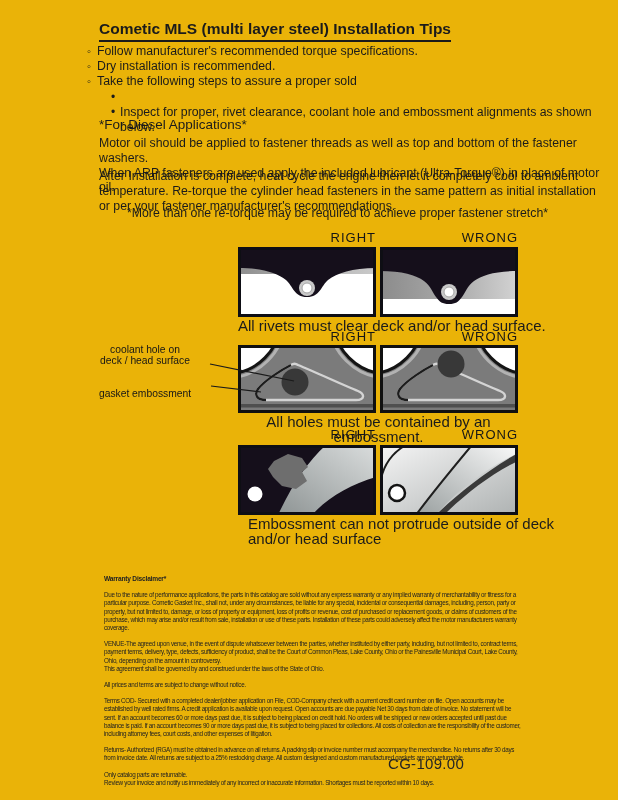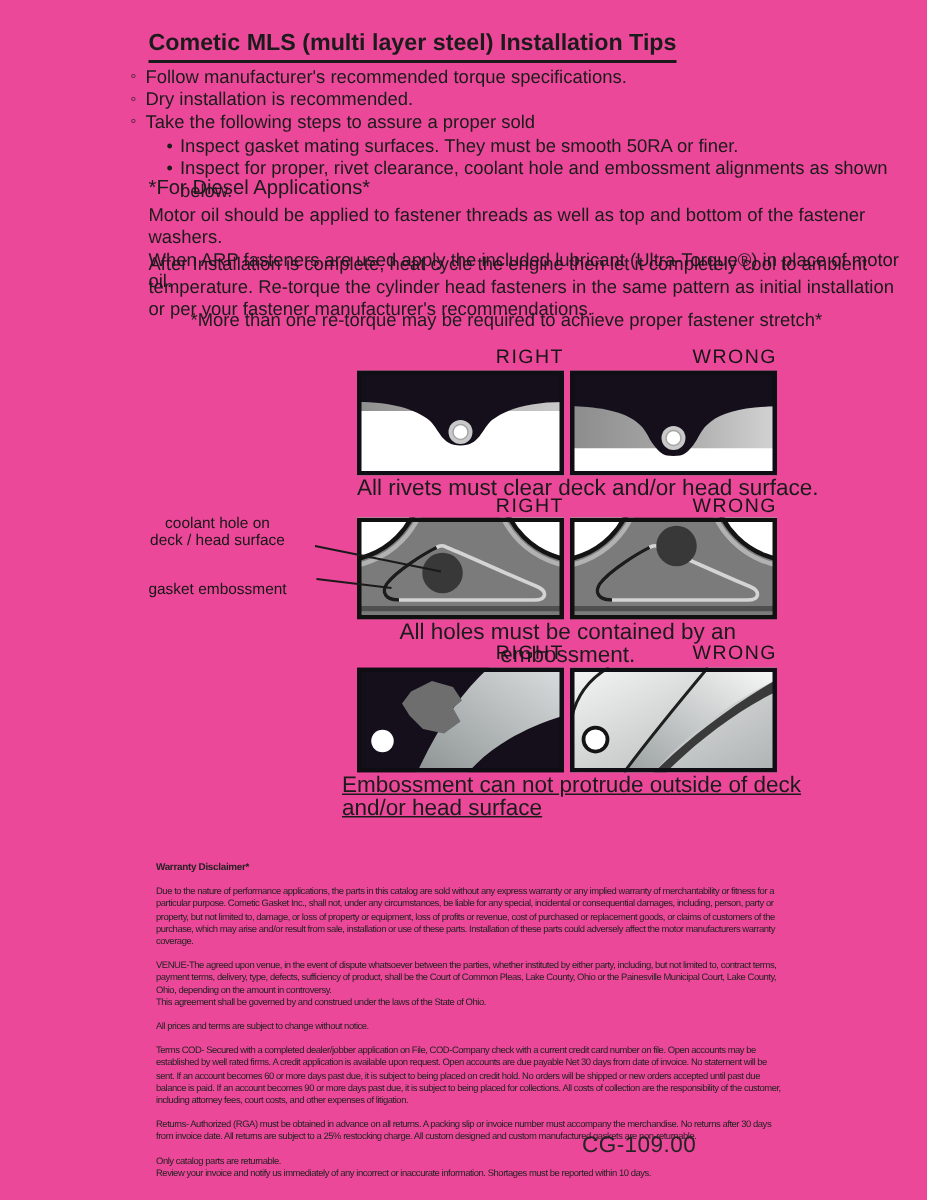--- a/index.html
+++ b/index.html
@@ -1,17 +1,17 @@
 <!DOCTYPE html>
 <html><head>
 <meta charset="utf-8">
 <style>
   html,body{margin:0;padding:0;background:#ffffff;}
   .page{
-    position:relative;width:618px;height:800px;background:#ec4899;overflow:hidden;
+    position:relative;width:618px;height:800px;background:#eab308;overflow:hidden;
     font-family:"Liberation Sans",sans-serif;color:#1b1b1b;
   }
   .abs{position:absolute;}
   .title{
     left:99px;top:20px;font-size:15.5px;font-weight:bold;
     border-bottom:2px solid #1a1a1a;padding-bottom:2px;white-space:nowrap;
   }
   .bullets{left:87px;top:44px;font-size:12.3px;line-height:15.2px;}
   .subbullets{left:111px;top:90px;font-size:12.3px;line-height:15.2px;}
   .b-row{display:flex;}
@@ -50,21 +50,20 @@
     </div>
     <div class="b-row">
       <span class="b-marker">◦</span>
       <span>Take the following steps to assure a proper sold</span>
     </div>
   </div>
 
   <div class="abs subbullets">
     <div class="b-row">
       <span class="sb-marker">•</span>
-      <span>Inspect gasket mating surfaces.  They must be smooth 50RA or finer.</span>
     </div>
     <div class="b-row">
       <span class="sb-marker">•</span>
       <span>Inspect for proper, rivet clearance, coolant hole and embossment alignments as shown below.</span>
     </div>
   </div>
 
   <div class="abs h2">*For Diesel Applications*</div>
   <div class="abs para p2">After Installation is complete, heat cycle the engine then let it completely cool to ambient
 temperature. Re-torque the cylinder head fasteners in the same pattern as initial installation
@@ -185,21 +184,21 @@
     </defs>
     <rect x="0" y="0" width="138" height="70" fill="url(#g3w)"></rect>
     <path d="M26 0 C12 8 4 20 1 34" fill="none" stroke="#1c1c1c" stroke-width="2"></path>
     <path d="M92 0 C72 24 52 48 36 70 L56 70 C76 46 108 22 138 8 V0 Z" fill="url(#g3wb)"></path>
     <path d="M92 0 C72 24 52 48 36 70" fill="none" stroke="#1f1f1f" stroke-width="2"></path>
     <path d="M138 8 C106 26 76 50 56 70 L64 70 C84 50 112 28 138 16 Z" fill="#3a3a3a"></path>
     <circle cx="17" cy="48" r="8" fill="#ffffff" stroke="#141414" stroke-width="2.5"></circle>
     <rect x="1.5" y="1.5" width="135" height="67" fill="none" stroke="#0e0e14" stroke-width="3"></rect>
   </svg>
 
-  <div class="abs dg-caption" style="left:228px;top:517px;text-decoration:underline;">Embossment can not protrude outside of deck
+  <div class="abs dg-caption" style="left:248px;top:517px;">Embossment can not protrude outside of deck
 and/or head surface</div>
 
   <div class="abs disclaimer">
     <h3>Warranty Disclaimer*</h3>
     <p>Due to the nature of performance applications, the parts in this catalog are sold without any express warranty or any implied warranty of merchantability or fitness for a particular purpose.  Cometic Gasket Inc., shall not, under any circumstances, be liable for any special, incidental or consequential damages, including, person, party or property, but not limited to, damage, or loss of property or equipment, loss of profits or revenue, cost of purchased or replacement goods, or claims of customers of the purchase, which may arise and/or result from sale, installation or use of these parts.  Installation of these parts could adversely affect the motor manufacturers warranty coverage.</p>
     <p>VENUE-The agreed upon venue, in the event of dispute whatsoever between the parties, whether instituted by either party, including, but not limited to, contract terms, payment terms, delivery, type, defects, sufficiency of product, shall be the Court of Common Pleas, Lake County, Ohio or the Painesville Municipal Court, Lake County, Ohio, depending on the amount in controversy.
 This agreement shall be governed by and construed under the laws of the State of Ohio.</p>
     <p>All prices and terms are subject to change without notice.</p>
     <p>Terms COD- Secured with a completed dealer/jobber application on File, COD-Company check with a current credit card number on file.  Open accounts may be established by well rated firms.  A credit application is available upon request.  Open accounts are due payable Net 30 days from date of invoice.  No statement will be sent.  If an account becomes 60 or more days past due, it is subject to being placed on credit hold.  No orders will be shipped or new orders accepted until past due balance is paid.  If an account becomes 90 or more days past due, it is subject to being placed for collections.  All costs of collection are the responsibility of the customer, including attorney fees, court costs, and other expenses of litigation.</p>
     <p>Returns- Authorized (RGA) must be obtained in advance on all returns.  A packing slip or invoice number must accompany the merchandise.  No returns after 30 days from invoice date.  All returns are subject to a 25% restocking charge.  All custom designed and custom manufactured gaskets are non-returnable.</p>

